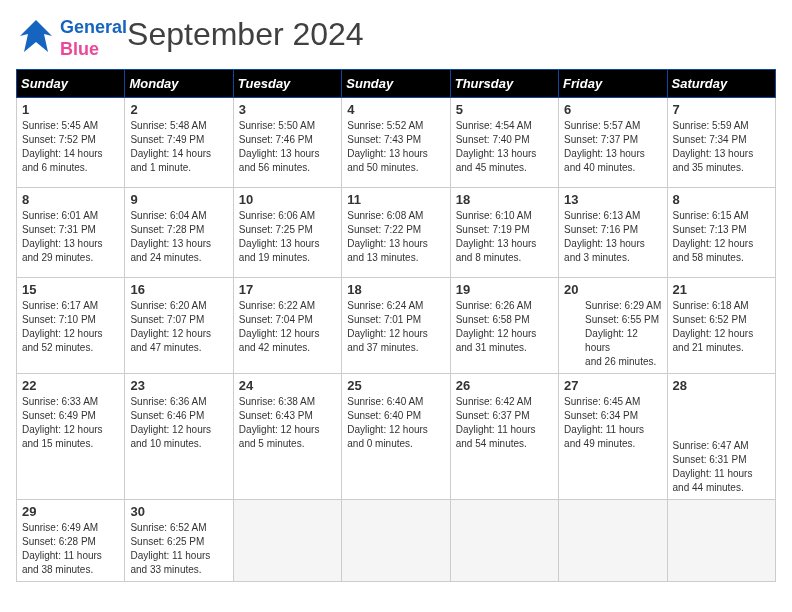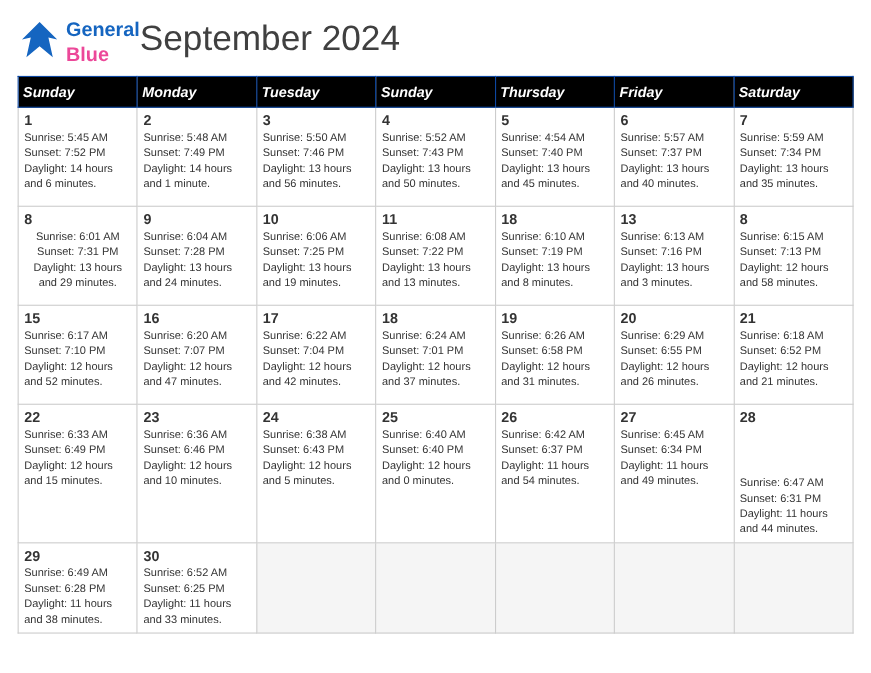--- a/index.html
+++ b/index.html
@@ -171,21 +171,21 @@
           <span class="day-num">7</span>
           <div class="day-info" style="white-space: pre-line;">Sunrise: 5:59 AM
 Sunset: 7:34 PM
 Daylight: 13 hours
 and 35 minutes.</div>
         </td>
       </tr>
       <tr>
         <td>
           <span class="day-num">8</span>
-          <div class="day-info" style="white-space: pre-line; text-align: center;">Sunrise: 6:01 AM
+          <div class="day-info" style="white-space: pre-line;">Sunrise: 6:01 AM
 Sunset: 7:31 PM
 Daylight: 13 hours
 and 29 minutes.</div>
         </td>
         <td>
           <span class="day-num">9</span>
           <div class="day-info" style="white-space: pre-line;">Sunrise: 6:04 AM
 Sunset: 7:28 PM
 Daylight: 13 hours
 and 24 minutes.</div>
@@ -257,21 +257,21 @@
         </td>
         <td>
           <span class="day-num">19</span>
           <div class="day-info" style="white-space: pre-line;">Sunrise: 6:26 AM
 Sunset: 6:58 PM
 Daylight: 12 hours
 and 31 minutes.</div>
         </td>
         <td>
           <span class="day-num">20</span>
-          <div class="day-info" style="white-space: pre-line;">Sunrise: 6:29 AM
+          <div class="day-info" style="white-space: pre-line; margin-left: 21px;">Sunrise: 6:29 AM
 Sunset: 6:55 PM
 Daylight: 12 hours
 and 26 minutes.</div>
         </td>
         <td>
           <span class="day-num">21</span>
           <div class="day-info" style="white-space: pre-line;">Sunrise: 6:18 AM
 Sunset: 6:52 PM
 Daylight: 12 hours
 and 21 minutes.</div>

